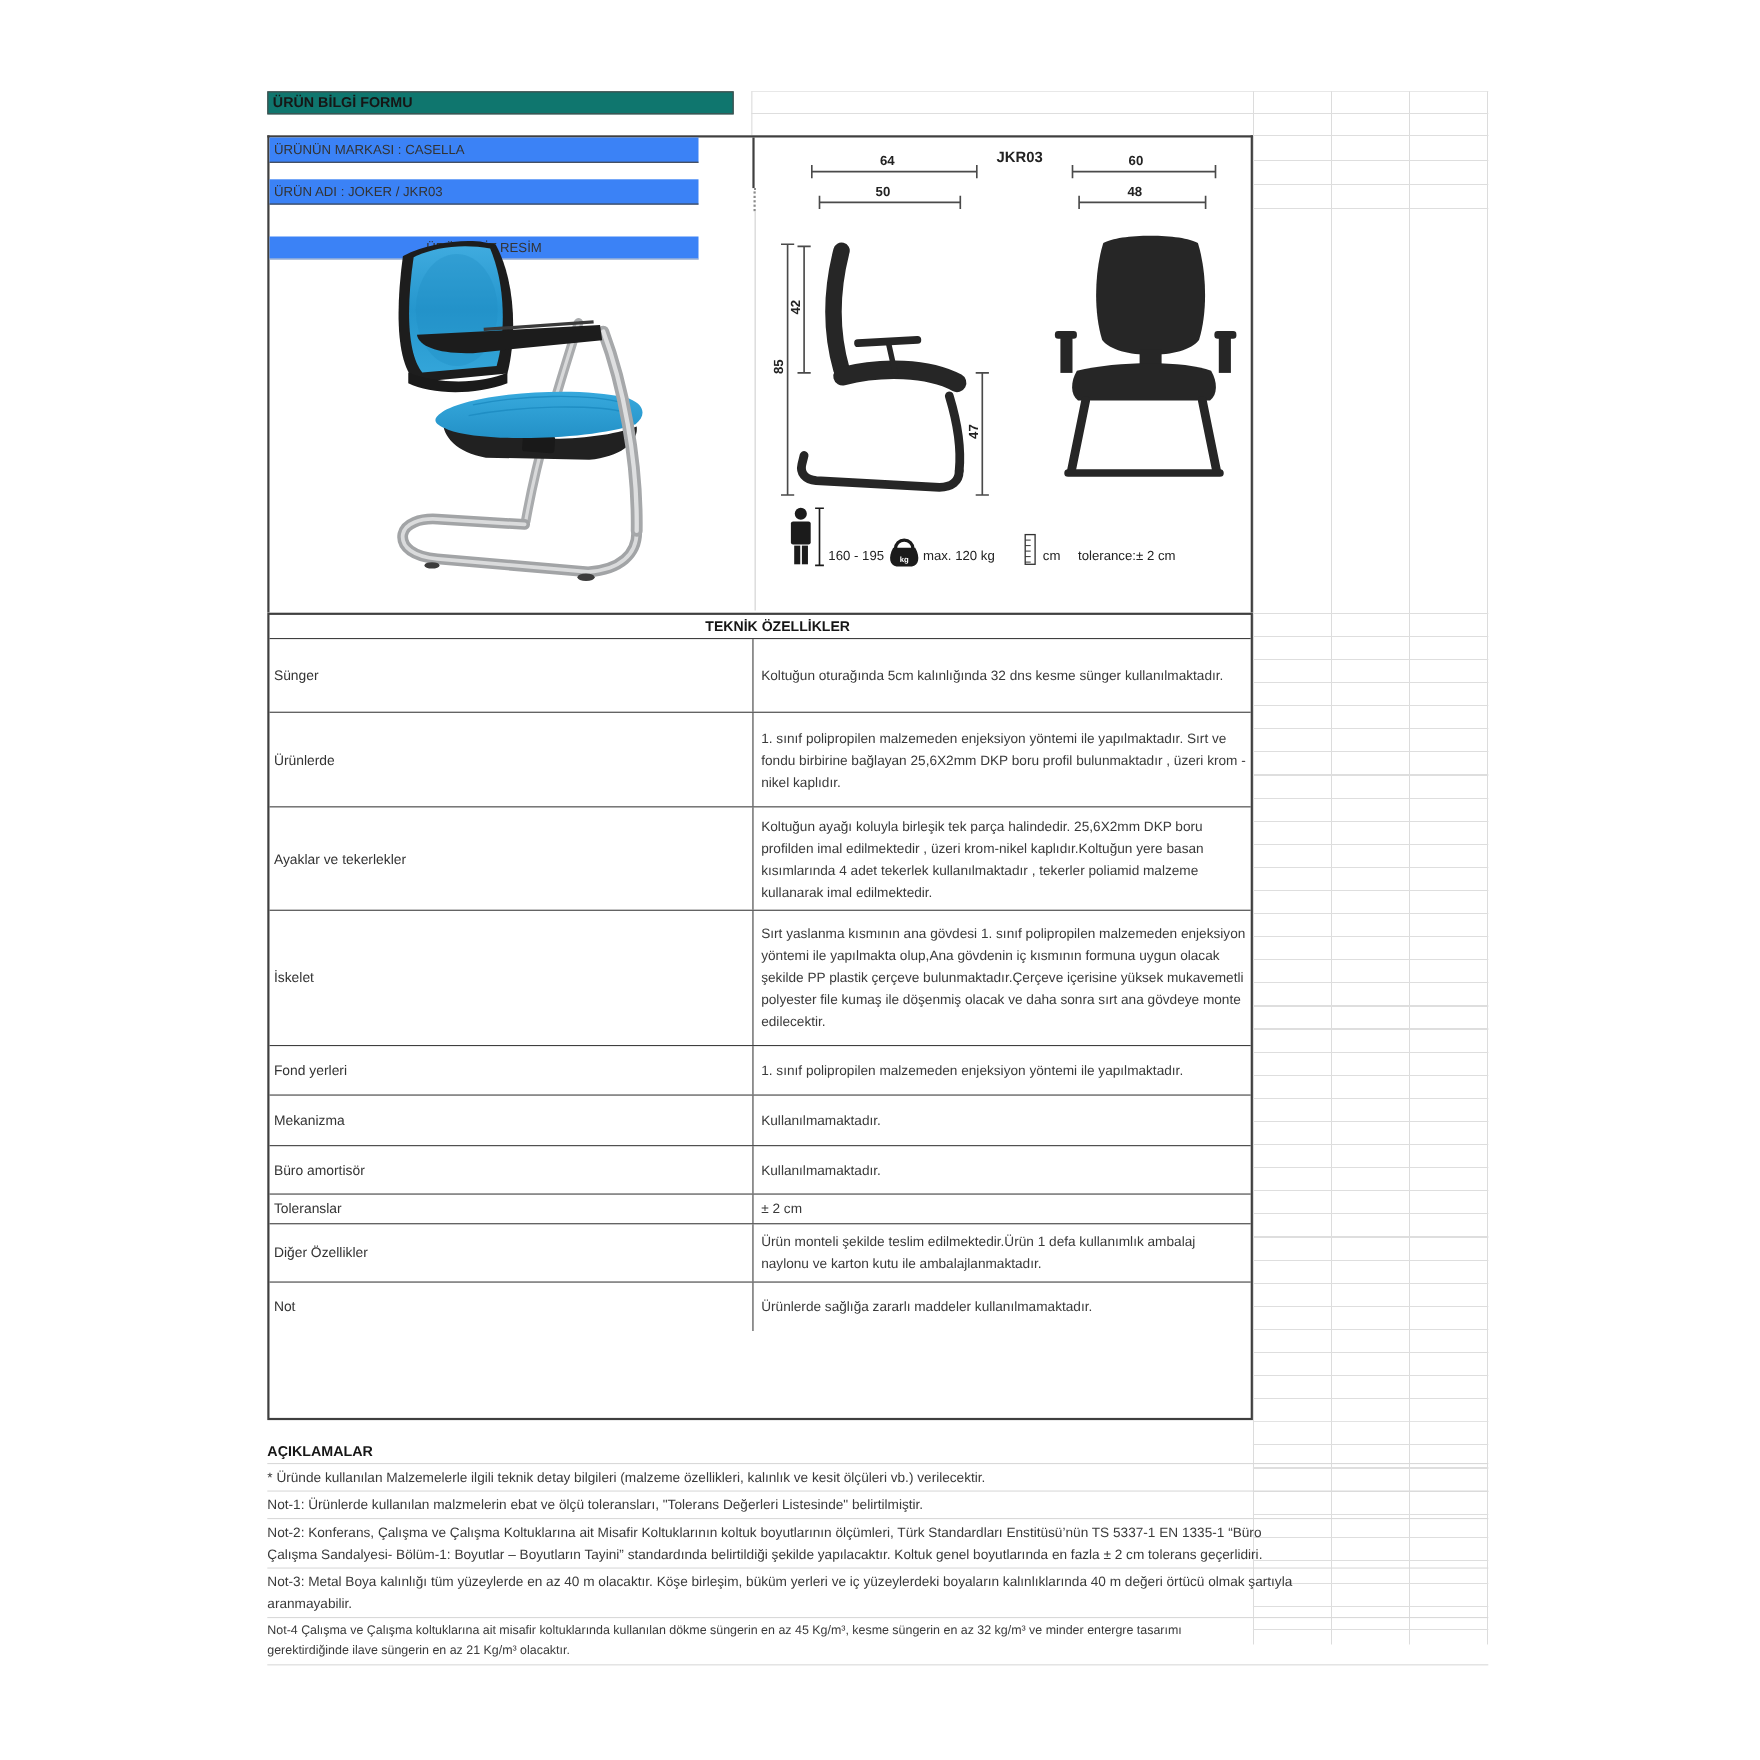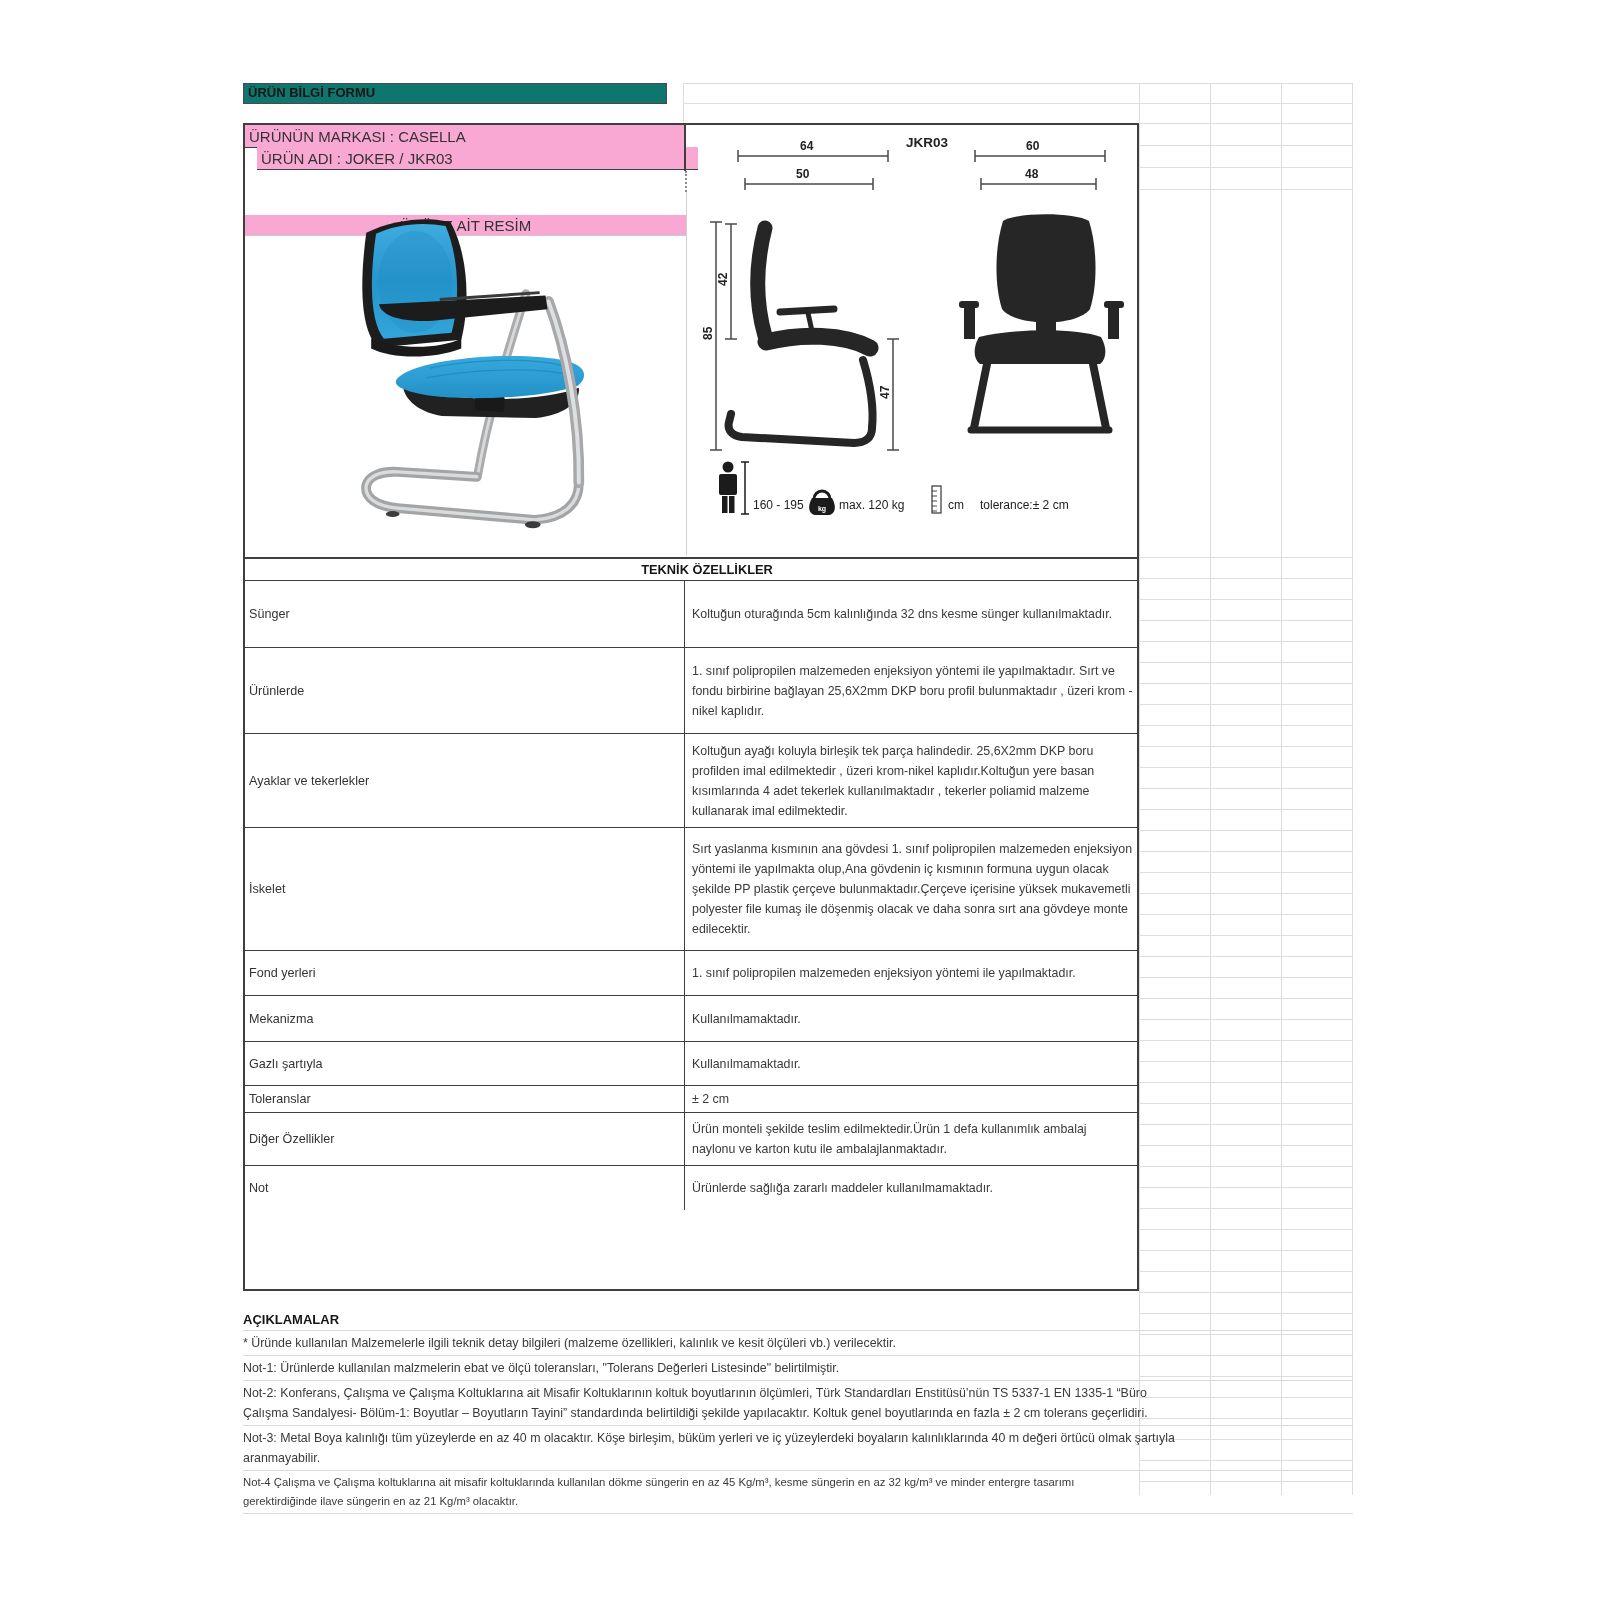--- a/index.html
+++ b/index.html
@@ -13,24 +13,24 @@
   .hgrid22{background-image:repeating-linear-gradient(to bottom,#dedede 0 1px,transparent 1px 22px);}
   .hgrid21{background-image:repeating-linear-gradient(to bottom,#dedede 0 1px,transparent 1px 21px);}
   .vline{width:1px;background:#dcdcdc;}
 
   
   .title-box{left:243px;top:83px;width:424px;height:21px;border:1.5px solid #4a4a4a;background:#0f766e;
              font-size:13px;font-weight:bold;color:#161616;line-height:17px;padding-left:4px;}
 
   
   .product-box{left:243px;top:123px;width:896px;height:434px;border:2px solid #3f3f3f;border-bottom:none;background:#fff;}
-  .info-row{position:absolute;left:0;width:441px;box-sizing:border-box;font-size:15px;color:#333;
-            padding-left:4px;display:flex;align-items:center;background:#f9a8d4;}
+  .info-row{position:absolute;left:0;width:390px;box-sizing:border-box;font-size:12px;color:#333;
+            padding-left:4px;display:flex;align-items:center;background:#3b82f6;}
   .row-brand{top:0;height:23px;border-bottom:1.5px solid #3f3f3f;}
-  .row-name{top:22px;height:23px;border-bottom:1.5px solid #3f3f3f;margin-left:12px;}
+  .row-name{top:38px;height:23px;border-bottom:1.5px solid #3f3f3f;}
   .row-imghdr{top:46px;height:21px;border-bottom:1px solid #c9c9c9;justify-content:center;padding-left:0;margin-top:44px;}
   .divider-dark{position:absolute;left:439px;top:0;width:2px;height:46px;background:#3f3f3f;}
   .divider-dot{position:absolute;left:440px;top:46px;width:0;height:21px;border-left:2px dotted #8a8a8a;}
   .divider-faint{position:absolute;left:441px;top:67px;width:1px;height:363px;background:#d0d0d0;}
 
   
   .spec-table{left:243px;top:557px;width:896px;height:734px;border:2px solid #3f3f3f;background:#fff;}
   .spec-header{height:21px;border-bottom:none;display:flex;align-items:center;justify-content:center;
                font-size:12.8px;font-weight:bold;color:#161616;padding-left:32px;}
   .spec-row{display:flex;border-top:1.5px solid #3f3f3f;box-sizing:border-box;}
@@ -221,21 +221,21 @@
           <span>1. sınıf polipropilen malzemeden enjeksiyon yöntemi ile yapılmaktadır.</span>
         </div>
     </div>
     <div class="spec-row sr6">
       <div class="spec-label">Mekanizma</div>
       <div class="spec-value">
           <span>Kullanılmamaktadır.</span>
         </div>
     </div>
     <div class="spec-row sr7">
-      <div class="spec-label">Gazlı şartıyla</div>
+      <div class="spec-label">Büro amortisör</div>
       <div class="spec-value">
           <span>Kullanılmamaktadır.</span>
         </div>
     </div>
     <div class="spec-row sr9">
       <div class="spec-label">Toleranslar</div>
       <div class="spec-value">
           <span>± 2 cm</span>
         </div>
     </div>

